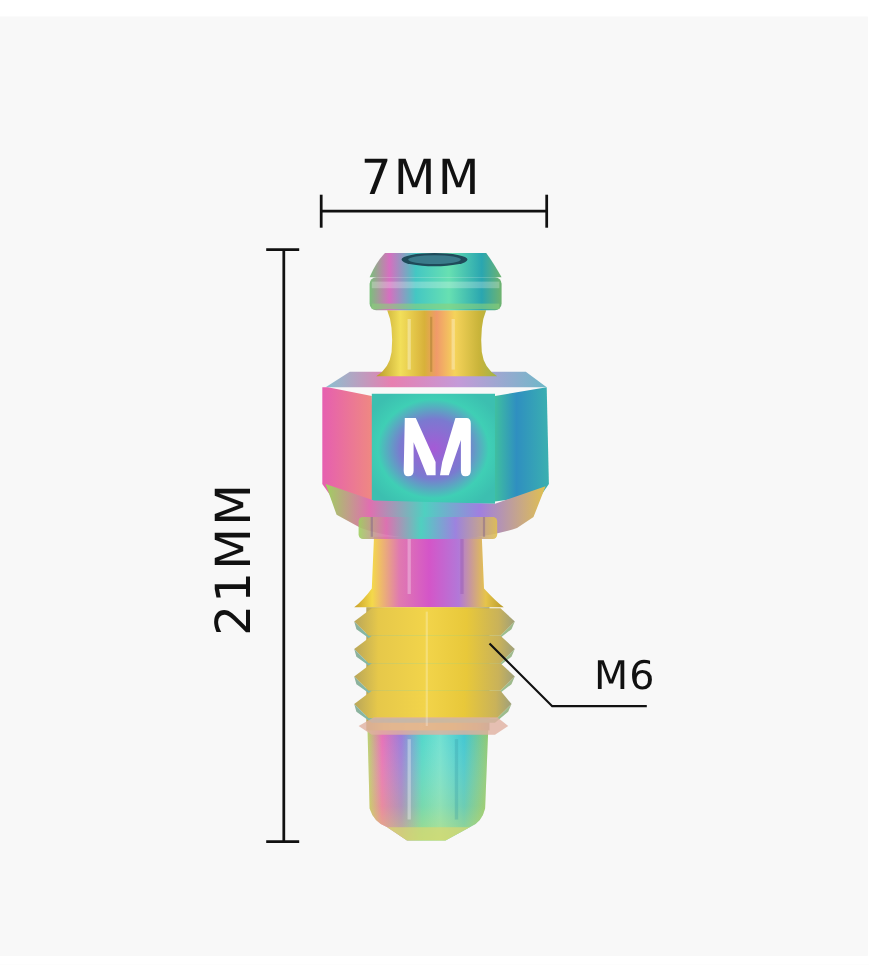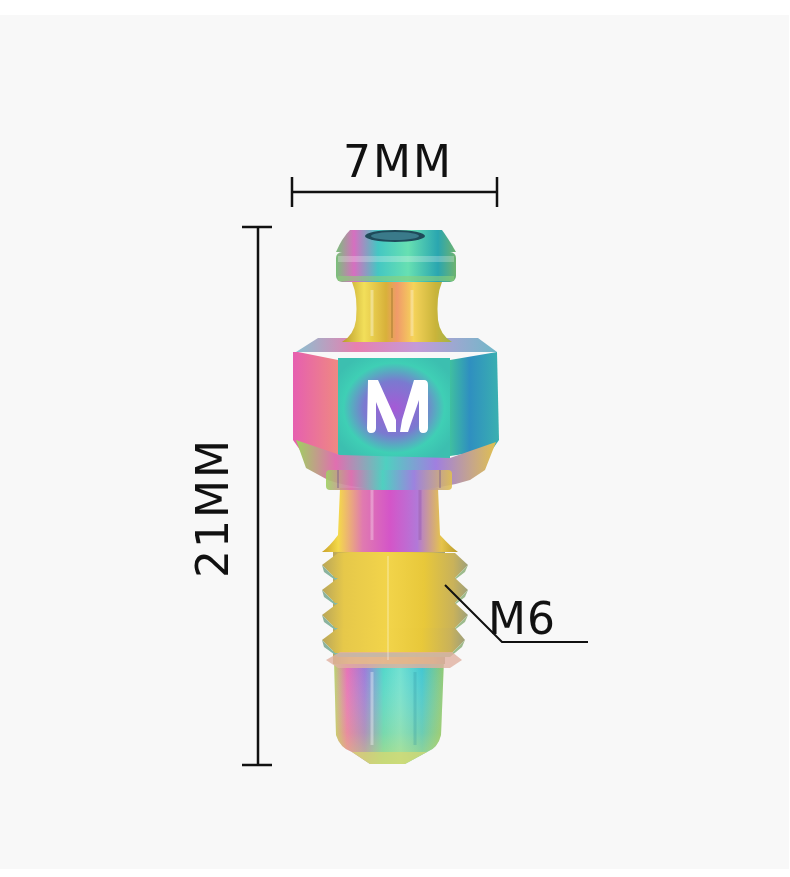--- a/index.html
+++ b/index.html
@@ -9,26 +9,26 @@
       font-family: "Liberation Sans", "DejaVu Sans", sans-serif;
     }
     .panel {
       position: absolute; left: 0; top: 15px; width: 789px; height: 854px;
       background: #f8f8f8;
     }
     .dim-label {
       position: absolute; color: #111111; font-family: "DejaVu Sans", sans-serif;
       font-weight: 400; letter-spacing: 2px; line-height: 1; white-space: nowrap;
     }
-    .label-width { left: 343px; top: 140px; font-size: 44px; }
+    .label-width { left: 328px; top: 140px; font-size: 44px; }
     .label-height {
       left: 213px; top: 508px; font-size: 44px;
       transform: translate(-50%, -50%) rotate(-90deg);
     }
-    .label-thread { left: 488px; top: 597px; font-size: 44px; letter-spacing: 1px; }
+    .label-thread { left: 540px; top: 597px; font-size: 36px; letter-spacing: 1px; }
     svg.overlay { position: absolute; left: 0; top: 0; }
   </style>
 </head>
 <body>
 
 <div class="panel"></div>
 
 <svg class="overlay" width="790" height="877" viewBox="0 0 790 877">
   <defs>
     <linearGradient id="rainbowH" x1="0" y1="0" x2="1" y2="0">

